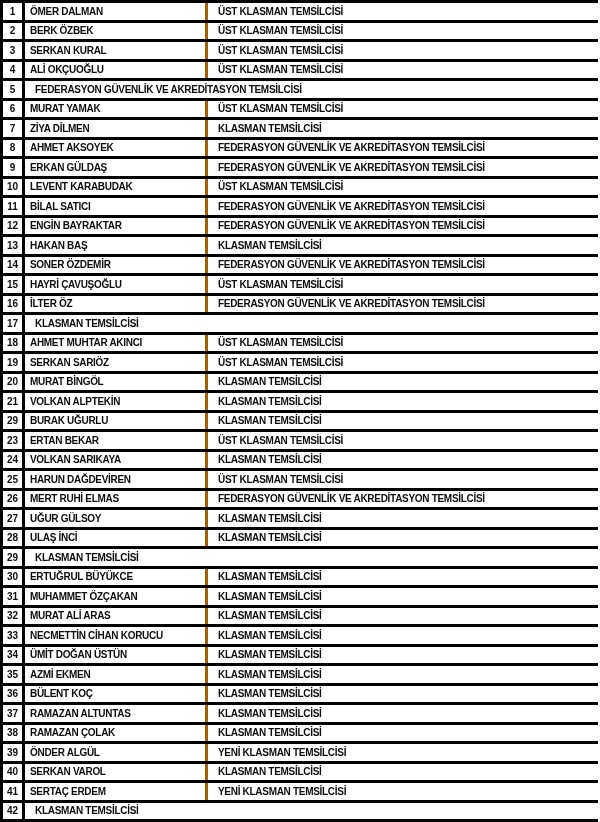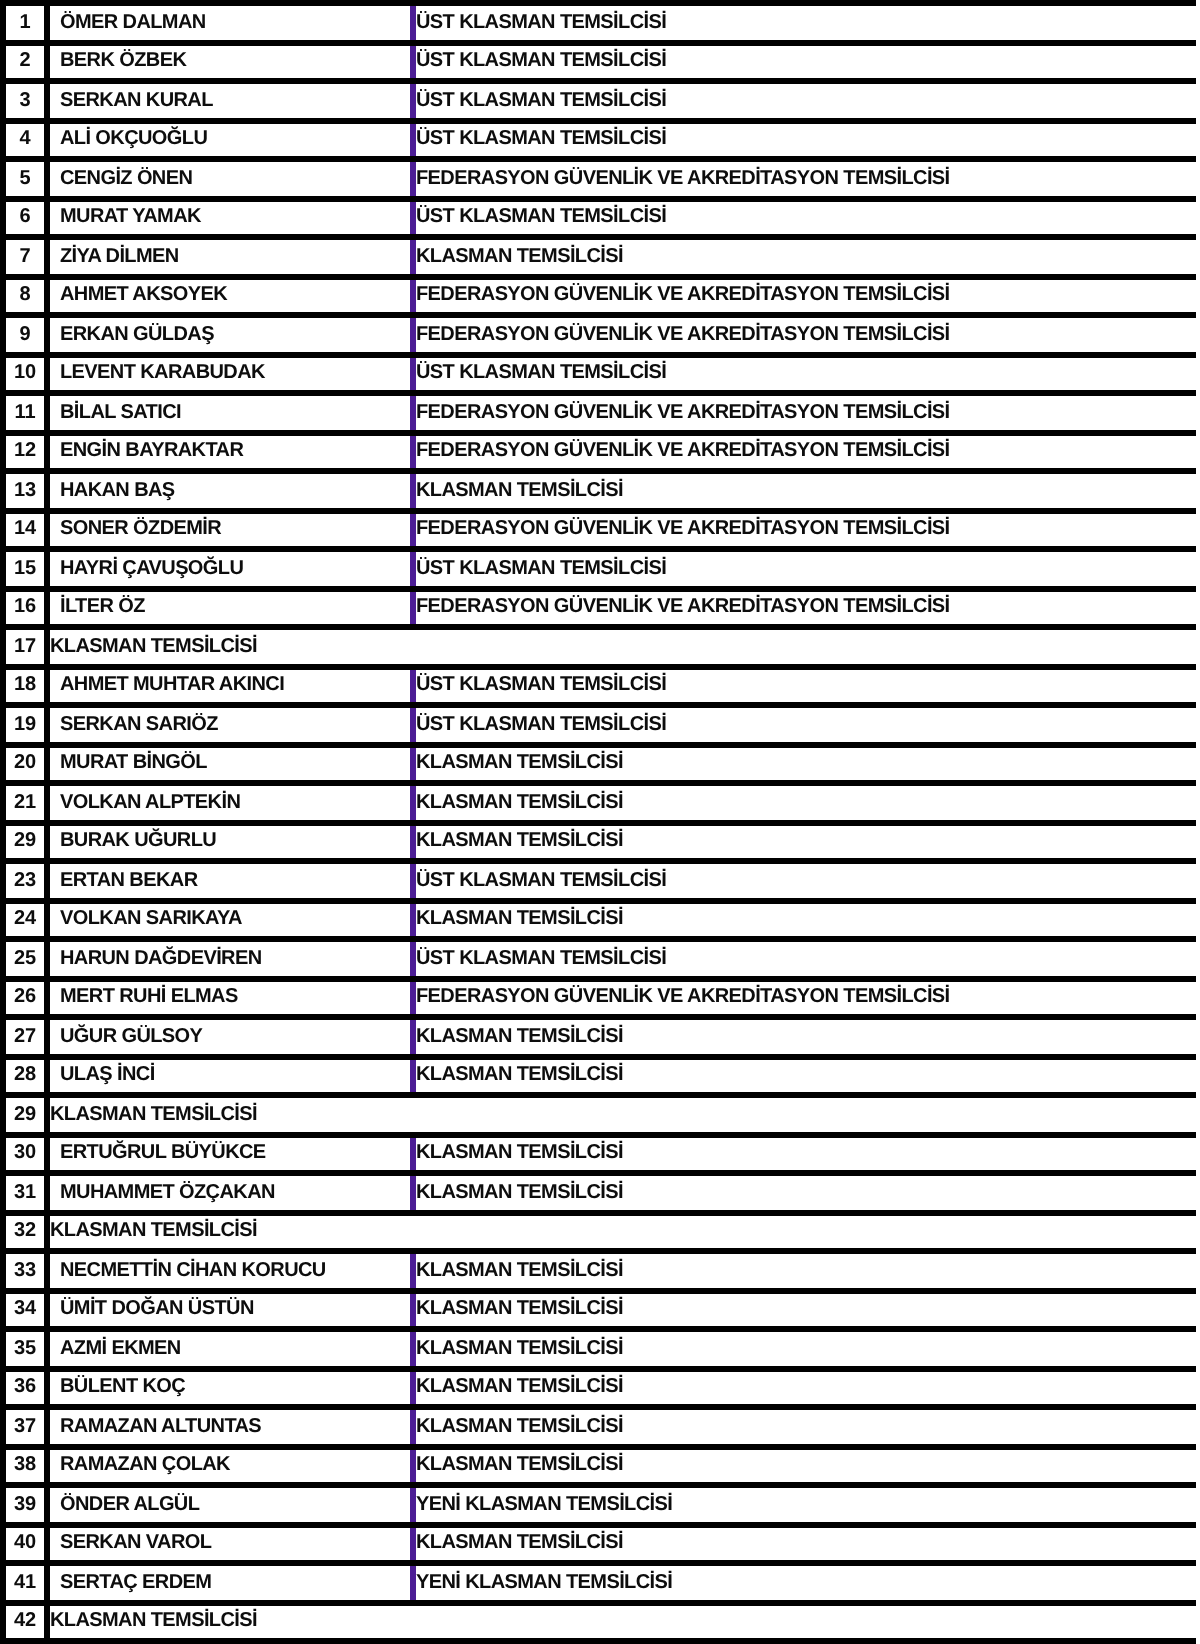--- a/index.html
+++ b/index.html
@@ -33,26 +33,26 @@
     color: #0d0d0d;
   }
   .cell-num {
     width: 22px;
     border-right: 3px solid #000000;
     justify-content: center;
     letter-spacing: 0;
   }
   .cell-name {
     width: 183px;
-    border-right: 3px solid #4c1d95;
+    border-right: 3px solid #a16207;
     padding-left: 5px;
   }
   .cell-title {
     flex: 1;
-    padding-left: 0;
+    padding-left: 10px;
   }
 </style>
 </head>
 <body>
 
 <div class="page">
   <div class="officials-table" id="officials-table">
       <div class="trow">
         <div class="cell cell-num">1</div>
         <div class="cell cell-name">ÖMER DALMAN</div>
@@ -68,21 +68,20 @@
         <div class="cell cell-name">SERKAN KURAL</div>
         <div class="cell cell-title">ÜST KLASMAN TEMSİLCİSİ</div>
       </div>
       <div class="trow">
         <div class="cell cell-num">4</div>
         <div class="cell cell-name">ALİ OKÇUOĞLU</div>
         <div class="cell cell-title">ÜST KLASMAN TEMSİLCİSİ</div>
       </div>
       <div class="trow">
         <div class="cell cell-num">5</div>
-        <div class="cell cell-name">CENGİZ ÖNEN</div>
         <div class="cell cell-title">FEDERASYON GÜVENLİK VE AKREDİTASYON TEMSİLCİSİ</div>
       </div>
       <div class="trow">
         <div class="cell cell-num">6</div>
         <div class="cell cell-name">MURAT YAMAK</div>
         <div class="cell cell-title">ÜST KLASMAN TEMSİLCİSİ</div>
       </div>
       <div class="trow">
         <div class="cell cell-num">7</div>
         <div class="cell cell-name">ZİYA DİLMEN</div>
@@ -201,20 +200,21 @@
         <div class="cell cell-name">ERTUĞRUL BÜYÜKCE</div>
         <div class="cell cell-title">KLASMAN TEMSİLCİSİ</div>
       </div>
       <div class="trow">
         <div class="cell cell-num">31</div>
         <div class="cell cell-name">MUHAMMET ÖZÇAKAN</div>
         <div class="cell cell-title">KLASMAN TEMSİLCİSİ</div>
       </div>
       <div class="trow">
         <div class="cell cell-num">32</div>
+        <div class="cell cell-name">MURAT ALİ ARAS</div>
         <div class="cell cell-title">KLASMAN TEMSİLCİSİ</div>
       </div>
       <div class="trow">
         <div class="cell cell-num">33</div>
         <div class="cell cell-name">NECMETTİN CİHAN KORUCU</div>
         <div class="cell cell-title">KLASMAN TEMSİLCİSİ</div>
       </div>
       <div class="trow">
         <div class="cell cell-num">34</div>
         <div class="cell cell-name">ÜMİT DOĞAN ÜSTÜN</div>

